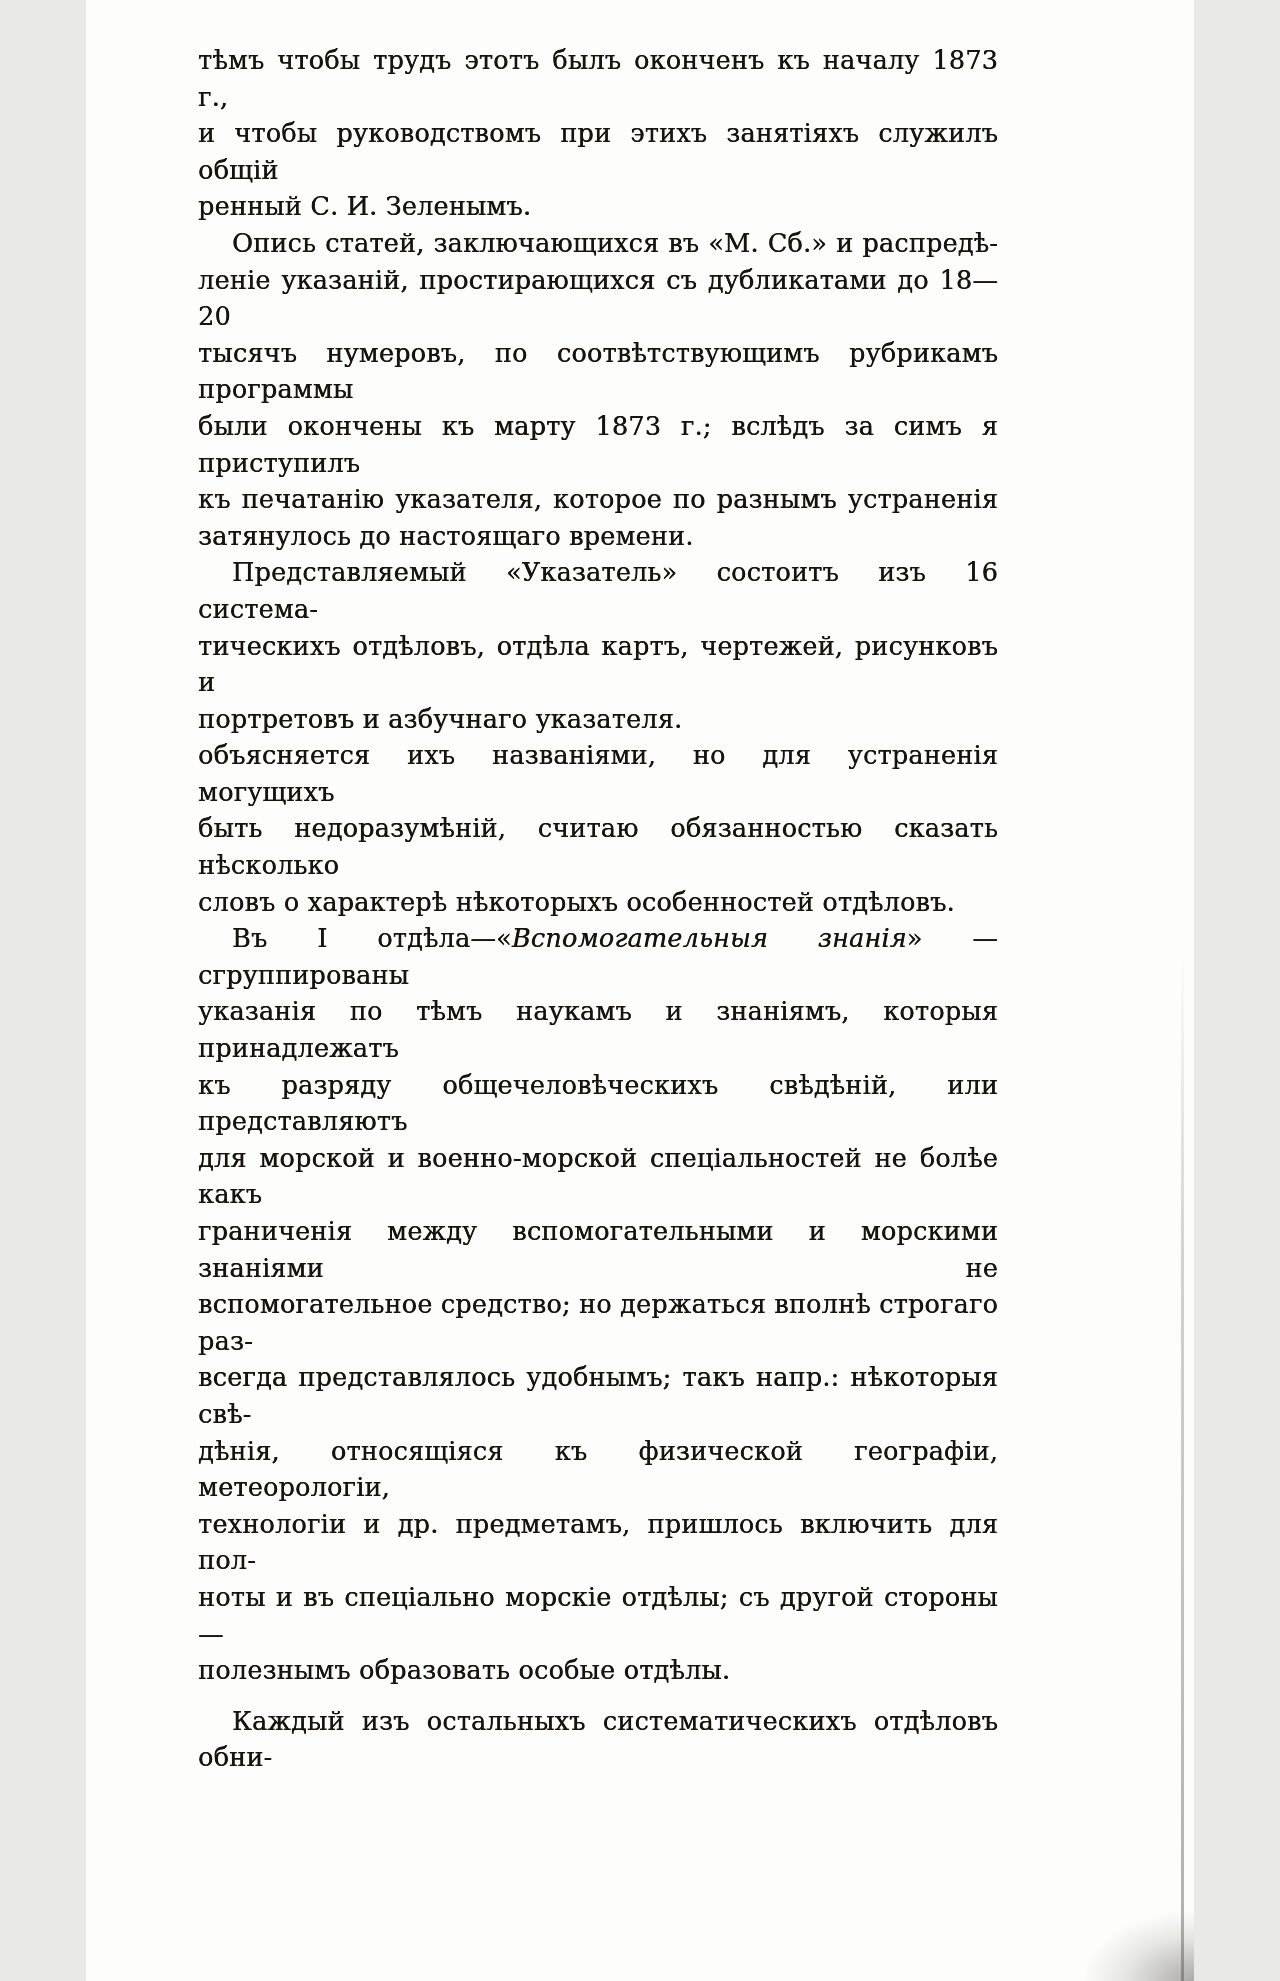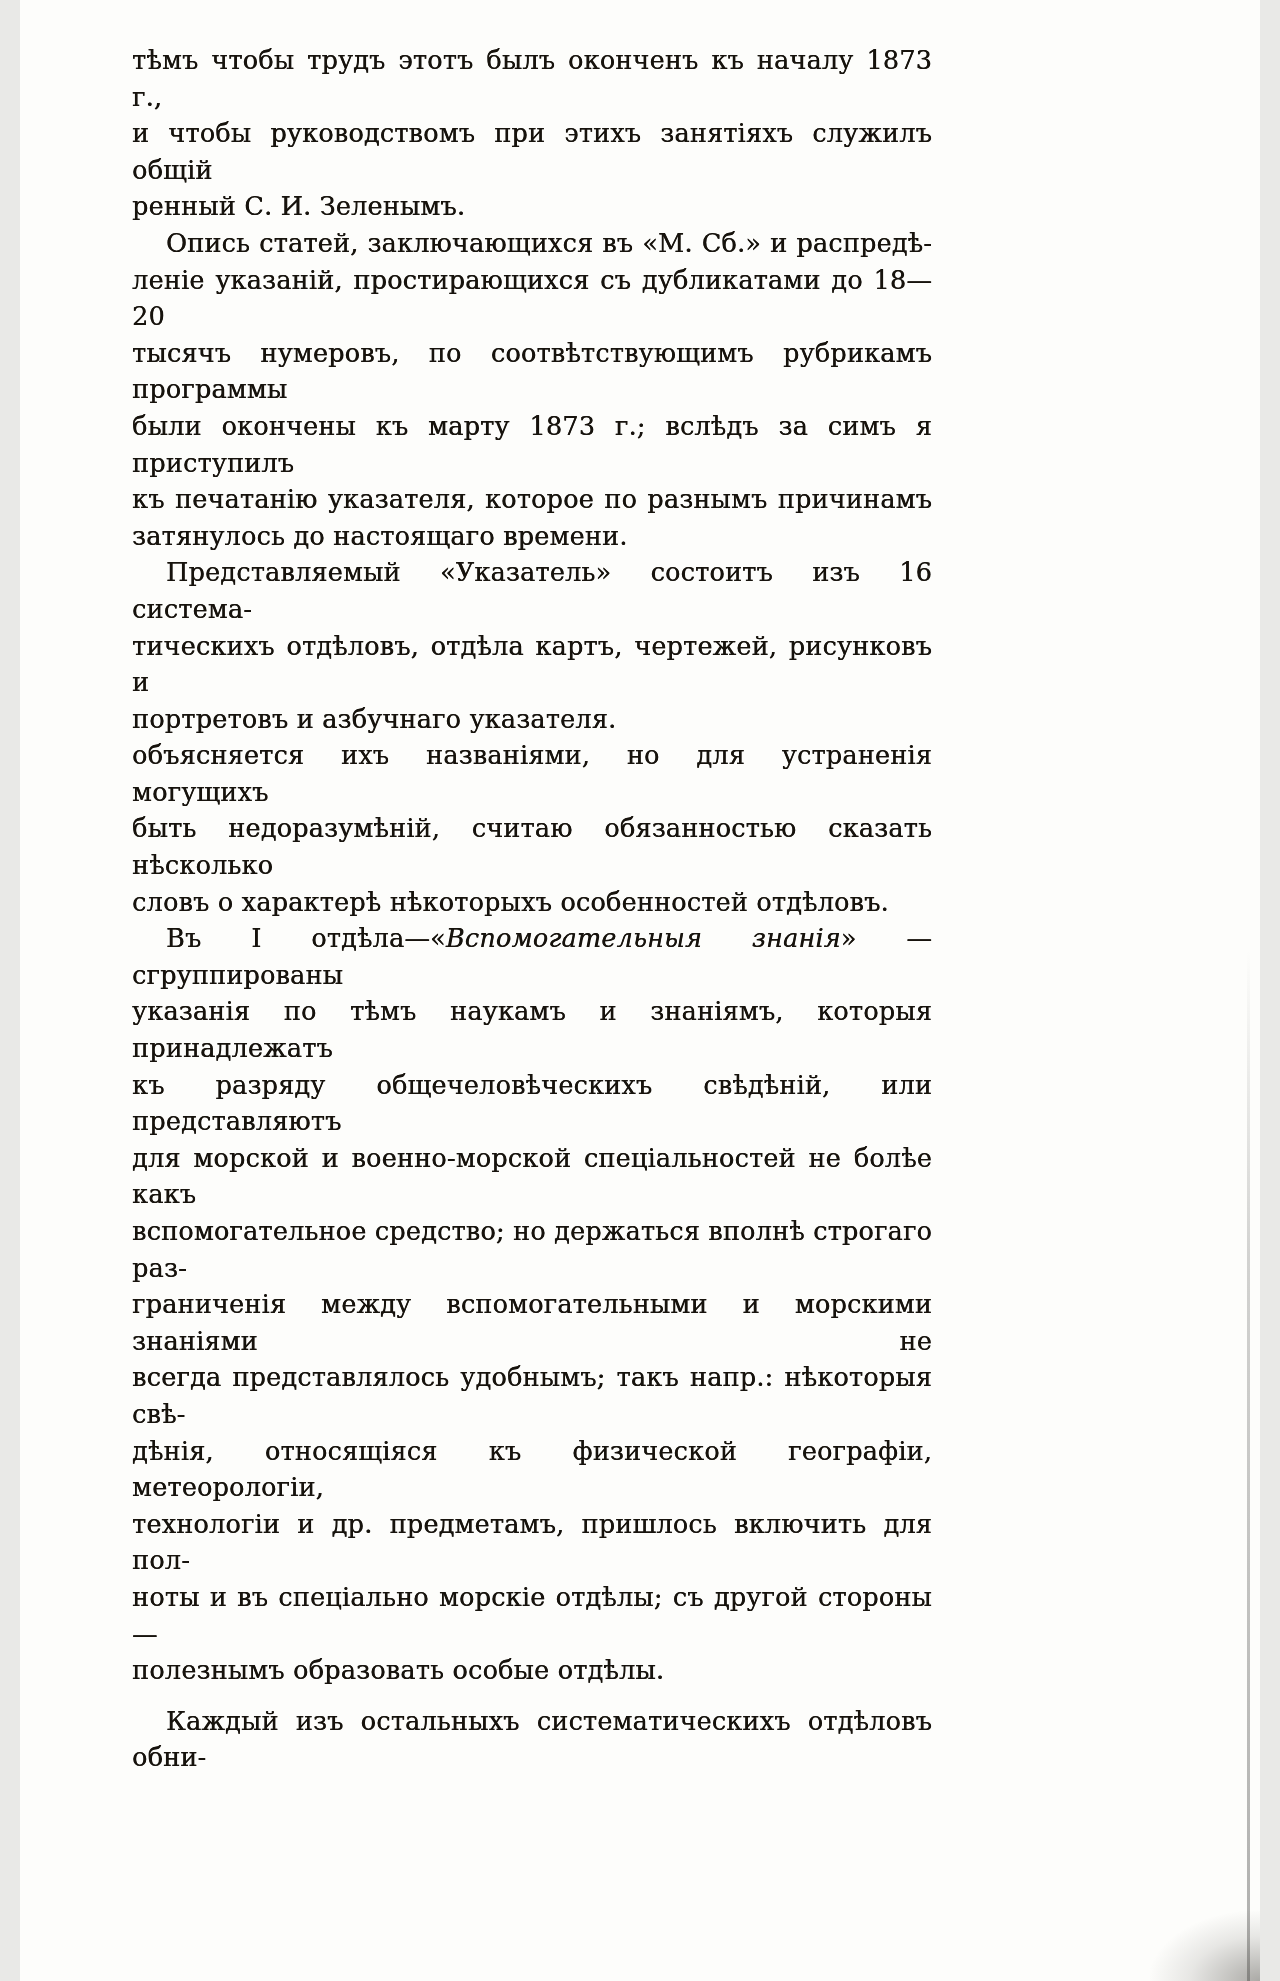--- a/index.html
+++ b/index.html
@@ -2,21 +2,21 @@
 <html lang="ru"><head>
 <meta charset="utf-8">
 <style>
   html, body {
     margin: 0;
     padding: 0;
     background: #e9e9e7;
   }
   .page {
     position: relative;
-    width: 1240px;
+    width: 1108px;
     height: 1981px;
     margin: 0 auto;
     background: #fdfdfb;
     overflow: hidden;
     font-family: "DejaVu Serif", serif;
     color: #17130d;
   }
   .text-block {
     position: absolute;
     left: 112px;
@@ -68,40 +68,40 @@
       <div class="paragraph">
         <div class="line"><span>тѣмъ чтобы трудъ этотъ былъ оконченъ къ началу 1873 г.,</span></div>
         <div class="line"><span>и чтобы руководствомъ при этихъ занятіяхъ служилъ общій</span></div>
         <div class="line last"><span>ренный С. И. Зеленымъ.</span></div>
       </div>
       <div class="paragraph">
         <div class="line indent"><span>Опись статей, заключающихся въ «М. Сб.» и распредѣ-</span></div>
         <div class="line"><span>леніе указаній, простирающихся съ дубликатами до 18—20</span></div>
         <div class="line"><span>тысячъ нумеровъ, по соотвѣтствующимъ рубрикамъ программы</span></div>
         <div class="line"><span>были окончены къ марту 1873 г.; вслѣдъ за симъ я приступилъ</span></div>
-        <div class="line"><span>къ печатанію указателя, которое по разнымъ причинамъ</span></div>
+        <div class="line"><span>къ печатанію указателя, которое по разнымъ устраненія</span></div>
         <div class="line last"><span>затянулось до настоящаго времени.</span></div>
       </div>
       <div class="paragraph">
         <div class="line indent"><span>Представляемый «Указатель» состоитъ изъ 16 система-</span></div>
         <div class="line"><span>тическихъ отдѣловъ, отдѣла картъ, чертежей, рисунковъ и</span></div>
         <div class="line last"><span>портретовъ и азбучнаго указателя.</span></div>
       </div>
       <div class="paragraph">
         <div class="line"><span>объясняется ихъ названіями, но для устраненія могущихъ</span></div>
         <div class="line"><span>быть недоразумѣній, считаю обязанностью сказать нѣсколько</span></div>
         <div class="line last"><span>словъ о характерѣ нѣкоторыхъ особенностей отдѣловъ.</span></div>
       </div>
       <div class="paragraph">
         <div class="line indent"><span>Въ I отдѣла—«</span><span class="italic">Вспомогательныя знанія</span><span>» — сгруппированы</span></div>
         <div class="line"><span>указанія по тѣмъ наукамъ и знаніямъ, которыя принадлежатъ</span></div>
         <div class="line"><span>къ разряду общечеловѣческихъ свѣдѣній, или представляютъ</span></div>
         <div class="line"><span>для морской и военно-морской спеціальностей не болѣе какъ</span></div>
+        <div class="line"><span>граниченія между вспомогательными и морскими знаніями не</span></div>
         <div class="line"><span>вспомогательное средство; но держаться вполнѣ строгаго раз-</span></div>
-        <div class="line"><span>граниченія между вспомогательными и морскими знаніями не</span></div>
         <div class="line"><span>всегда представлялось удобнымъ; такъ напр.: нѣкоторыя свѣ-</span></div>
         <div class="line"><span>дѣнія, относящіяся къ физической географіи, метеорологіи,</span></div>
         <div class="line"><span>технологіи и др. предметамъ, пришлось включить для пол-</span></div>
         <div class="line"><span>ноты и въ спеціально морскіе отдѣлы; съ другой стороны—</span></div>
         <div class="line last"><span>полезнымъ образовать особые отдѣлы.</span></div>
       </div>
       <div class="paragraph spaced">
         <div class="line indent"><span>Каждый изъ остальныхъ систематическихъ отдѣловъ обни-</span></div>
       </div>
     </div>

